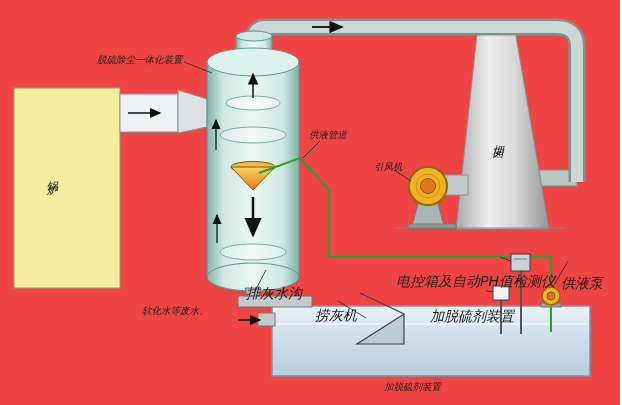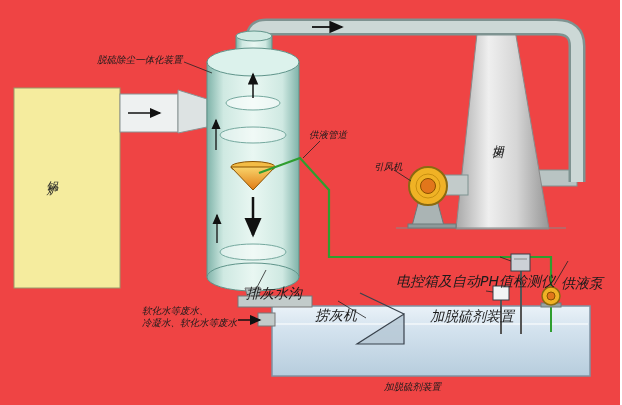--- a/index.html
+++ b/index.html
@@ -124,16 +124,15 @@
 <div class="lbl vert" style="left:46px;top:172px;">锅炉</div>
 <div class="lbl" style="left:309px;top:129px;text-align:right;">供液管道</div>
 <div class="lbl" style="left:366px;top:161px;margin-left:8px;">引风机</div>
 <div class="lbl vert" style="left:492px;top:136px;">烟囱</div>
 <div class="lbl small" style="left:246px;top:258px;">排灰水沟</div>
 <div class="lbl small" style="left:315px;top:280px;">捞灰机</div>
 <div class="lbl small" style="left:396px;top:246px;">电控箱及自动PH值检测仪</div>
 <div class="lbl small" style="left:430px;top:281px;">加脱硫剂装置</div>
 <div class="lbl small" style="left:561px;top:248px;">供液泵</div>
 <div class="lbl" style="left:142px;top:305px;">软化水等废水、</div>
-<div class="lbl" style="left:142px;top:317px;">冷凝水、软化水等废水</div>
 <div class="lbl" style="left:384px;top:381px;">加脱硫剂装置</div>
 
 </div>
 
 </body></html>

